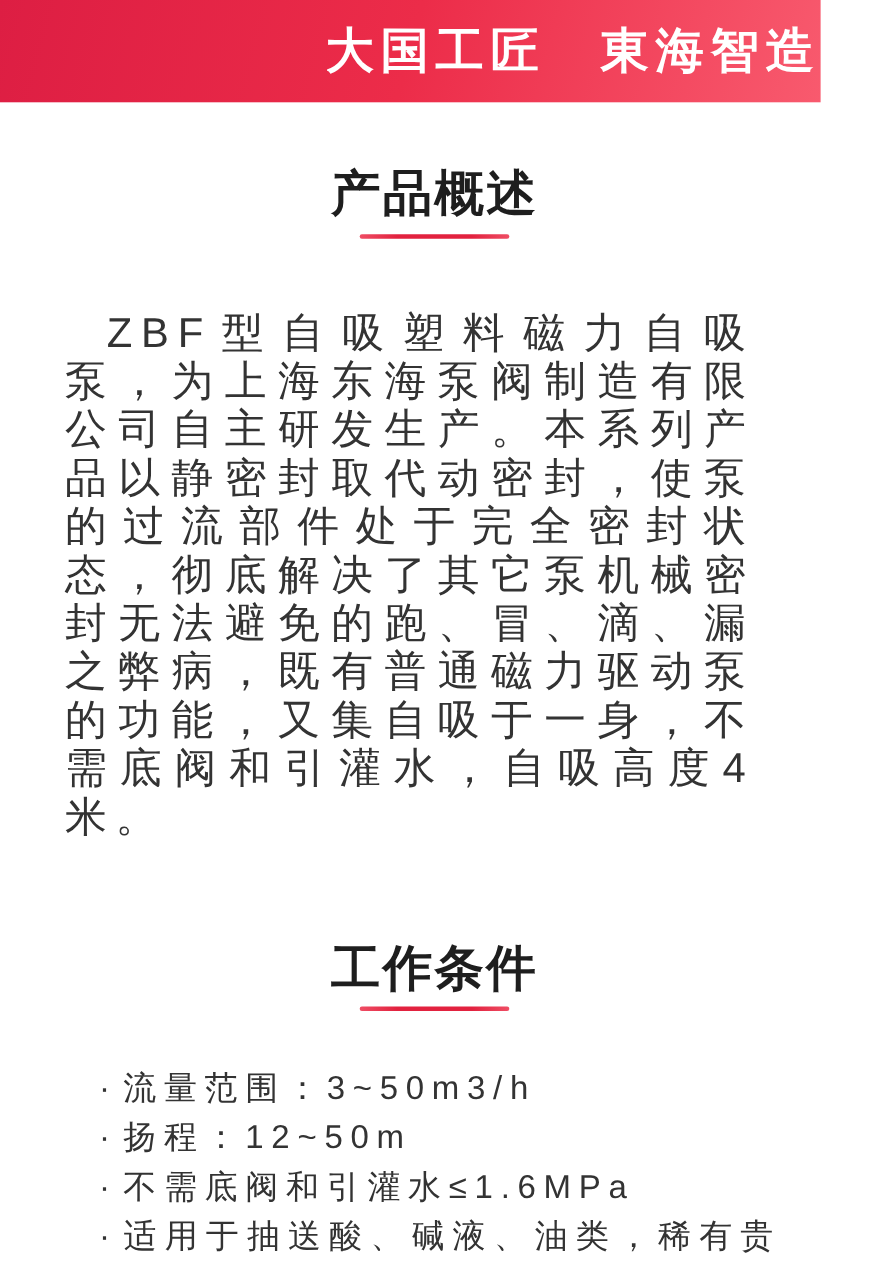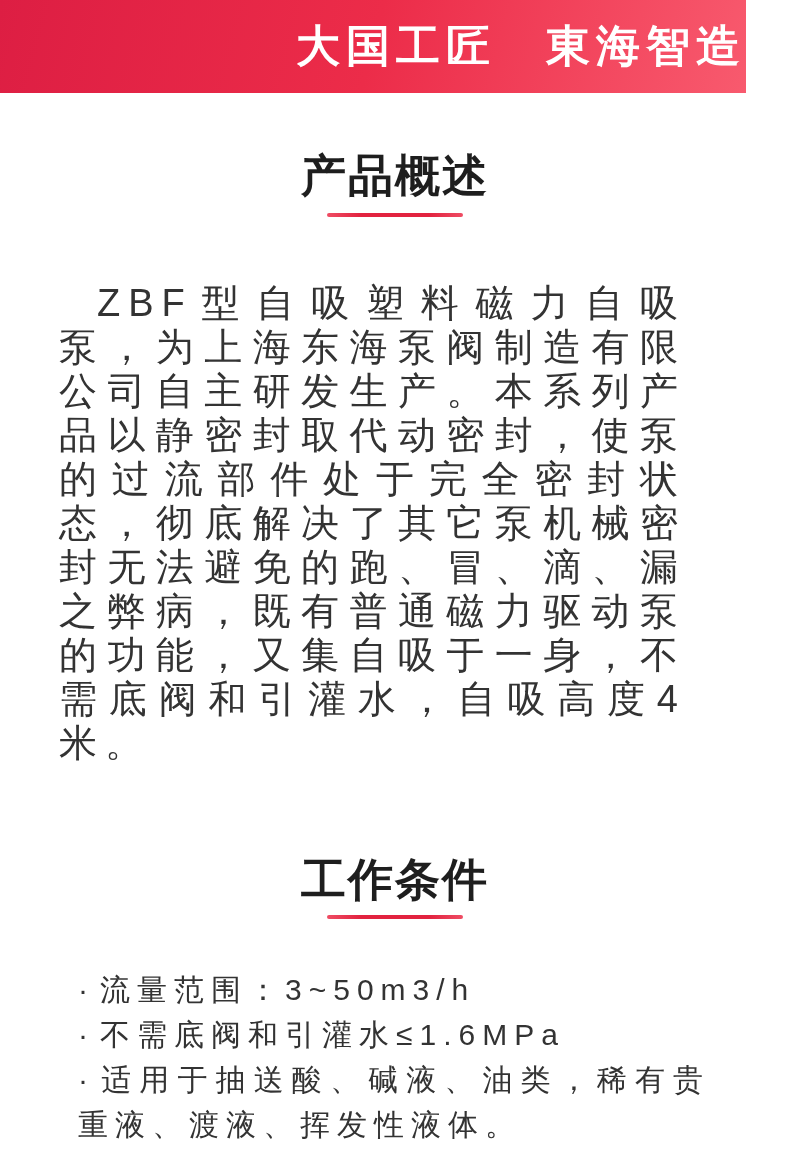--- a/index.html
+++ b/index.html
@@ -67,20 +67,21 @@
     width: 632px;
     font-size: 30px;
     line-height: 45px;
     letter-spacing: 7px;
     color: #333333;
   }
   .spec-item {
     text-align: justify;
     text-justify: inter-character;
     word-break: break-all;
+    margin-left: 12px;
   }
   .bullet-dot {
     display: inline;
     margin-right: 12px;
     letter-spacing: 0;
   }
 </style>
 </head>
 <body>
 
@@ -96,19 +97,22 @@
 
 <div>
   <div class="section-title conditions">工作条件</div>
   <div class="title-underline conditions"></div>
 
   <div class="spec-list">
     <div class="spec-item">
       <span class="bullet-dot">·</span><span>流量范围：3~50m3/h</span>
     </div>
     <div class="spec-item">
+      <span class="bullet-dot">·</span><span>扬程：12~50m</span>
+    </div>
+    <div class="spec-item">
       <span class="bullet-dot">·</span><span>不需底阀和引灌水≤1.6MPa</span>
     </div>
     <div class="spec-item">
       <span class="bullet-dot">·</span><span>适用于抽送酸、碱液、油类，稀有贵重液、渡液、挥发性液体。</span>
     </div>
   </div>
 </div>
 
 </body></html>

